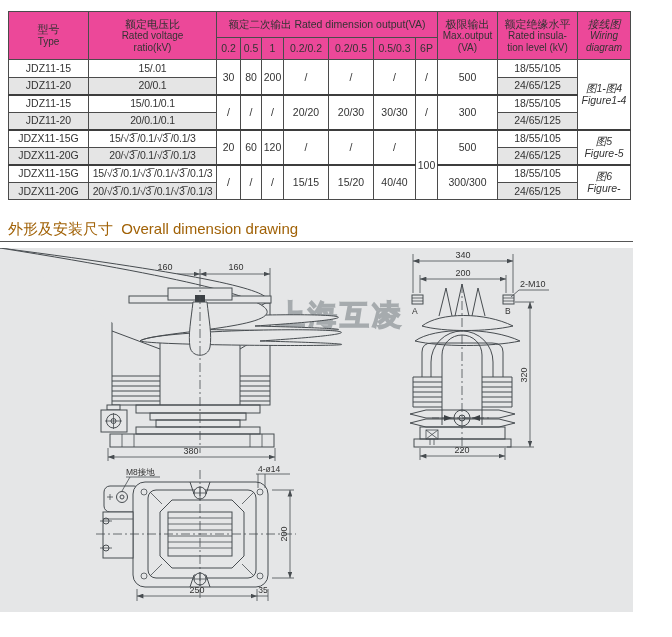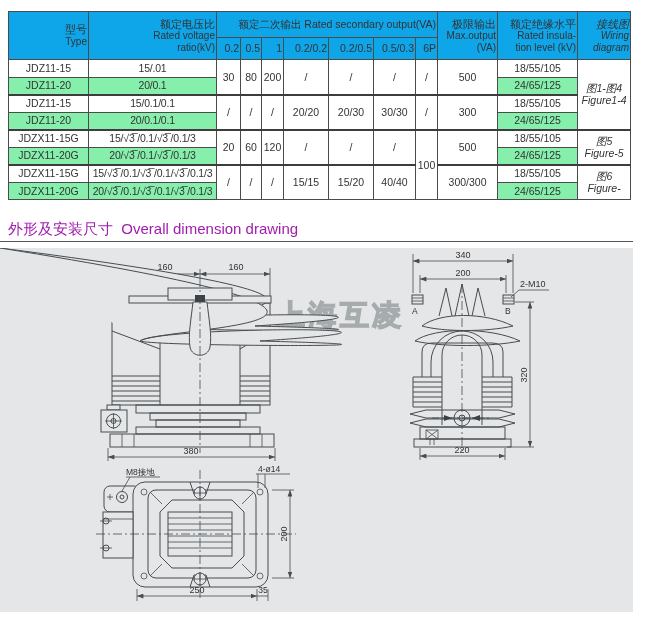--- a/index.html
+++ b/index.html
@@ -4,31 +4,31 @@
 <style>
   html,body{margin:0;padding:0;background:#fff;}
   .page{position:relative;width:672px;height:637px;background:#ffffff;overflow:hidden;
         font-family:"Liberation Sans", sans-serif;color:#333;}
   
   table.spec{border-collapse:collapse;table-layout:fixed;position:absolute;left:8px;top:11px;
              width:622px;border:1px solid #4b4b4b;border-right:none;}
   table.spec td, table.spec th{border:1px solid #4b4b4b;text-align:center;vertical-align:middle;
              padding:0 1px;font-weight:normal;font-size:10.5px;color:#333;line-height:1.15;
              overflow:hidden;}
-  table.spec th{background:#0ea5e9;text-align:right;}
+  table.spec th{background:#ec4899;}
   table.spec .zh{font-size:11px;}
   table.spec .en{font-size:10px;}
   tr.hrow1{height:26px;} tr.hrow2{height:22px;}
   tbody tr{height:17.5px;}
   td.ratio{font-size:9.5px;letter-spacing:-0.2px;margin-top:20px;}
-  .shade{background:#86efac;}
+  .shade{background:#e5e5e5;}
   tr.gsep td{border-top:2px solid #3d3d3d;}
   td.nort, th.nort{border-right:none;font-style:italic;}
   
-  .sec-title{position:absolute;left:8px;top:220px;width:640px;font-size:15px;color:#a21caf;
+  .sec-title{position:absolute;left:8px;top:220px;width:640px;font-size:15px;color:#a16207;
              font-weight:normal;margin:0;}
   .sec-rule{position:absolute;left:0;top:241px;width:633px;height:0;border-top:1.5px solid #555;}
   
   .drawing-area{position:absolute;left:0;top:248px;width:633px;height:364px;background:#e5e6e7;}
   .watermark{position:absolute;left:276px;top:48px;font-size:29px;font-weight:bold;
              letter-spacing:3px;color:#e2e4e5;-webkit-text-stroke:1.4px #a6abae;
              font-family:"Liberation Sans", sans-serif;}
   svg.dwg{position:absolute;left:0;top:0;}
   svg.dwg path, svg.dwg rect, svg.dwg line, svg.dwg circle, svg.dwg polyline
       {stroke:#474c50;stroke-width:1;fill:none;}
@@ -64,21 +64,21 @@
       <tr class="hrow1">
         <th rowspan="2">
           <div class="zh">型号</div>
           <div class="en">Type</div>
         </th>
         <th rowspan="2">
           <div class="zh">额定电压比</div>
           <div class="en">Rated voltage</div>
           <div class="en">ratio(kV)</div>
         </th>
-        <th colspan="7">额定二次输出 Rated secondary output(VA)</th>
+        <th colspan="7">额定二次输出 Rated dimension output(VA)</th>
         <th rowspan="2">
           <div class="zh">极限输出</div>
           <div class="en">Max.output</div>
           <div class="en">(VA)</div>
         </th>
         <th rowspan="2">
           <div class="zh">额定绝缘水平</div>
           <div class="en">Rated insula-</div>
           <div class="en">tion level (kV)</div>
         </th>

